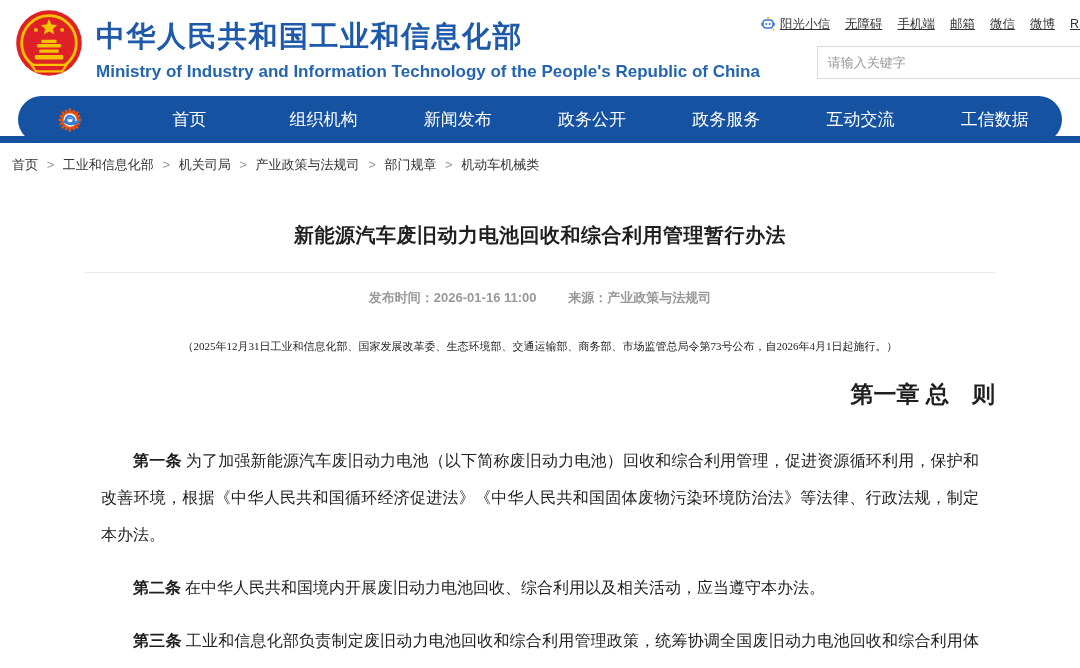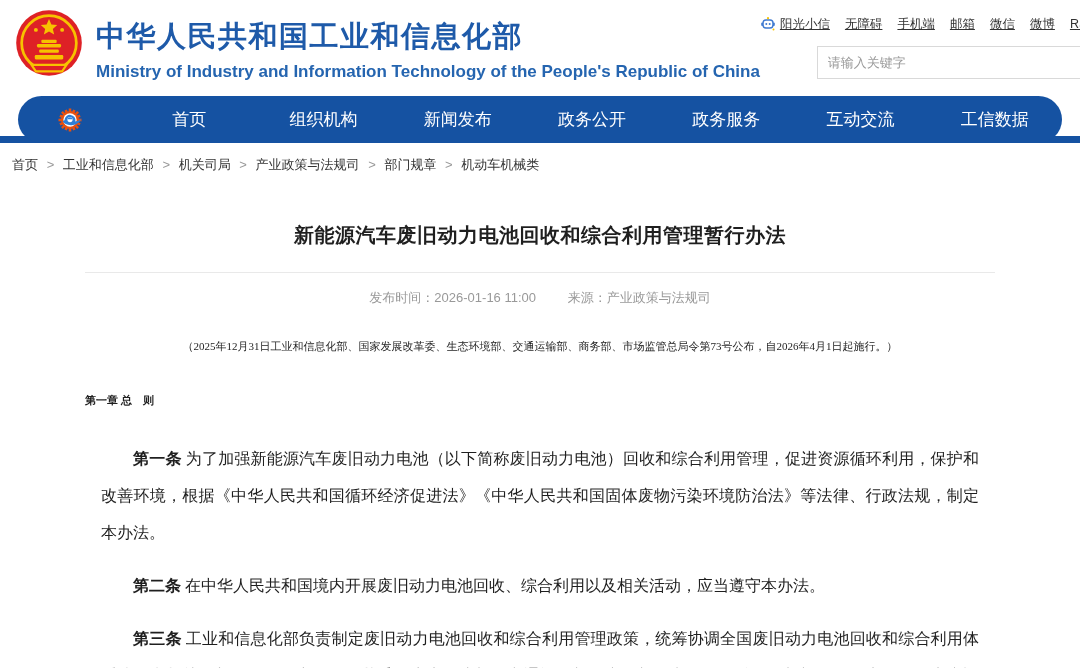--- a/index.html
+++ b/index.html
@@ -42,26 +42,26 @@
 
   
   .breadcrumb { padding:13px 9px 0 12px; font-size:13px; color:#333; }
   .crumb-item { cursor:pointer; }
   .crumb-sep { color:#999; margin:0 5px; }
 
   
   .article { width:910px; margin:0 auto; }
   .article-title { text-align:center; font-size:20px; font-weight:bold; color:#1f1f1f; margin-top:48px; letter-spacing:0.5px; }
   .article-hr { border:none; border-top:1px solid #e9e9e9; margin:23px 0 0 0; }
-  .article-meta { text-align:center; color:#999; font-size:13px; margin-top:16px; }
+  .article-meta { text-align:center; color:#999; font-size:13px; margin-top:16px;font-weight:bold; }
   .meta-source { margin-left:28px; }
 
   .article-body { font-family:"Liberation Serif", serif; color:#1f1f1f; }
   .intro { text-align:center; font-size:11px; line-height:34px; margin:22px 0 0 0; }
-  .chapter { text-align:left; font-weight:bold; font-size:11px; margin:30px 0 0 0; color:#1f1f1f; font-family:"Liberation Sans",sans-serif; }
+  .chapter { text-align:right; font-weight:bold; font-size:23px; margin:16px 0 0 0; color:#1f1f1f; font-family:"Liberation Sans",sans-serif; }
   .law-p { font-size:16px; line-height:37px; text-indent:2em; text-align:justify; margin:16px; }
   .law-p.first { margin-top:32px; }
   .law-term { font-weight:bold; }
 </style>
 </head>
 <body>
 
 <div class="header">
   <div class="brand">
     <span class="brand-emblem">

